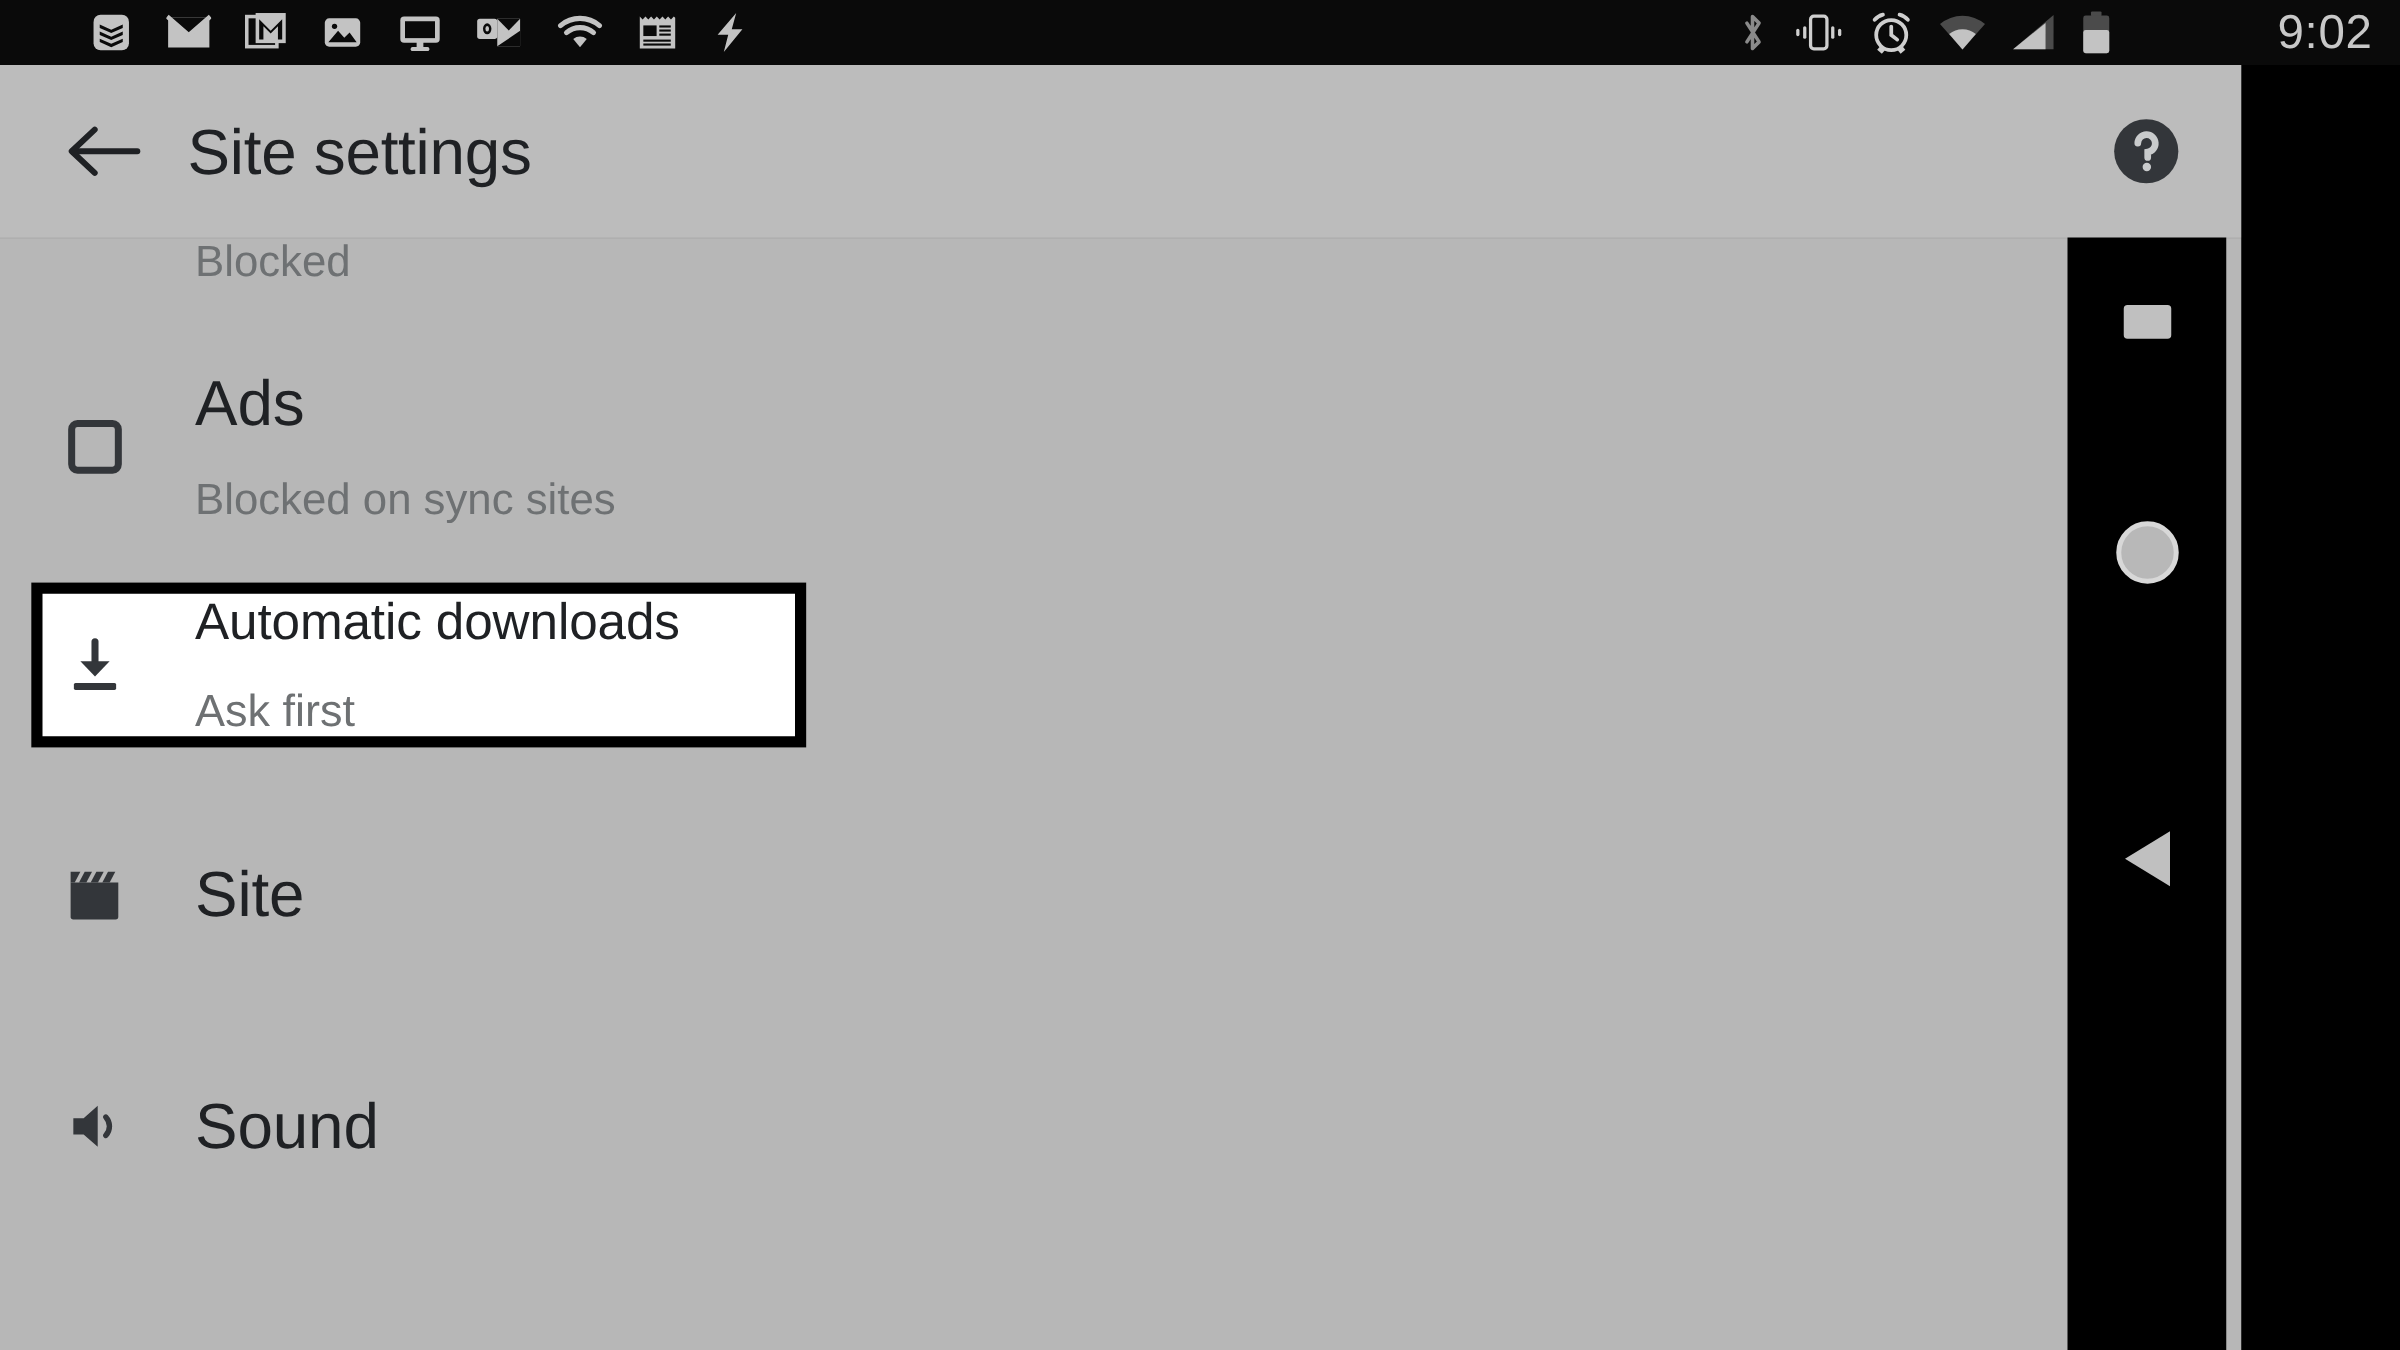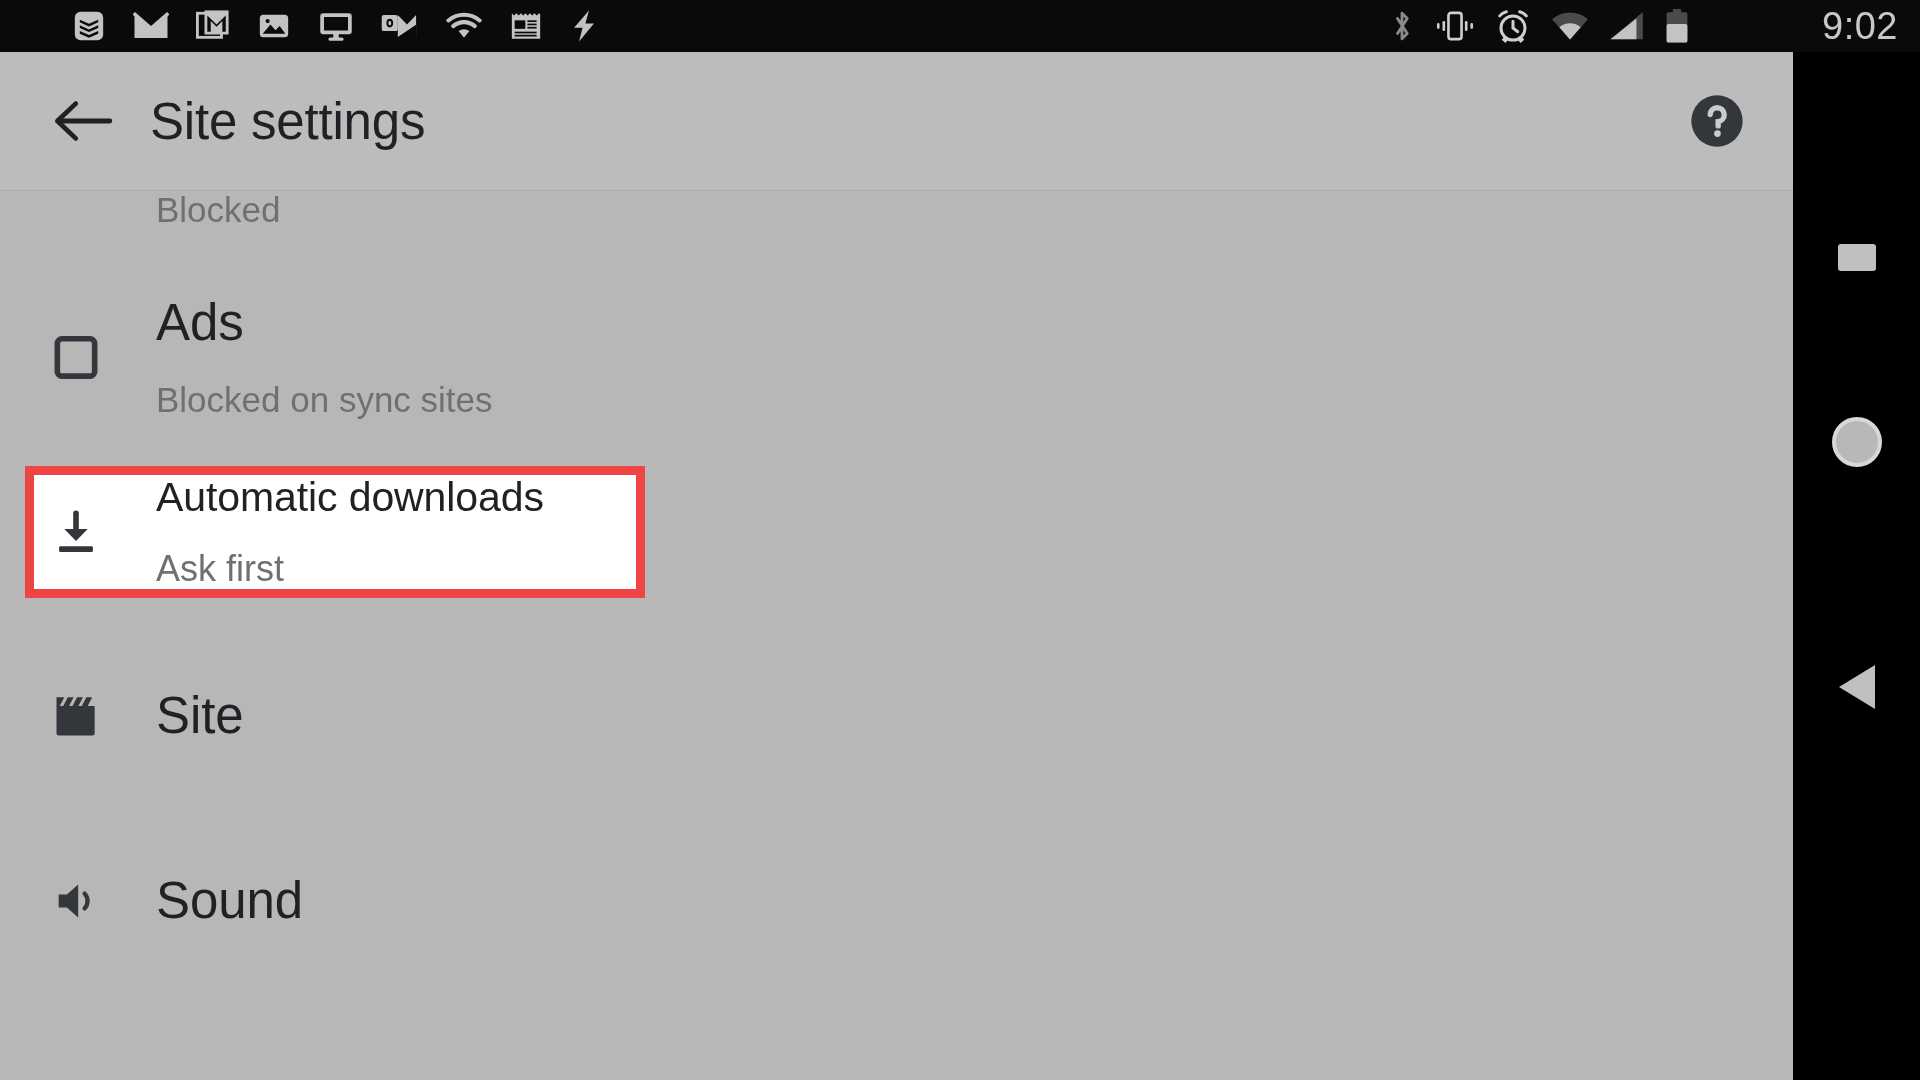--- a/index.html
+++ b/index.html
@@ -9,21 +9,21 @@
   }
   body {
     width: 1920px;
     height: 1080px;
     overflow: hidden;
     font-family: "Liberation Sans", sans-serif;
   }
 
   #screen {
     position: relative;
-    width: 1920px;
+    width: 1781px;
     height: 1080px;
     background: #fca5a5;
   }
 
   
   #status-bar {
     position: absolute;
     left: 0; top: 0;
     width: 1920px;
     height: 52px;
@@ -149,21 +149,21 @@
     font-size: 35px;
     color: #6e7173;
     line-height: 1.32;
     margin-top: 22px;
     white-space: nowrap;
   }
 
   
   .row.highlight {
     background: #ffffff;
-    border: 9px solid #ef4444;
+    border: 9px solid #000000;
     height: 132px;
     margin-left: 25px;
     width: 620px;
     padding-left: 14px;
     box-sizing: border-box;
   }
   .row.highlight .row-title { font-size: 41px; }
   .row.highlight .row-sub   { font-size: 36px; }
 
   

